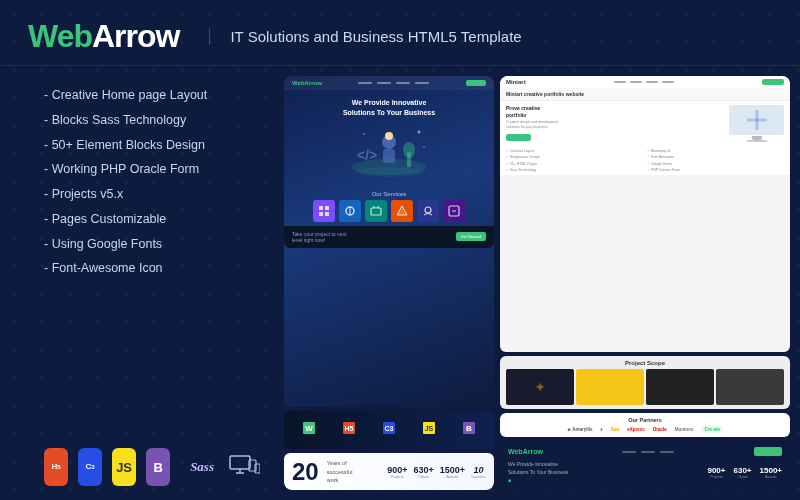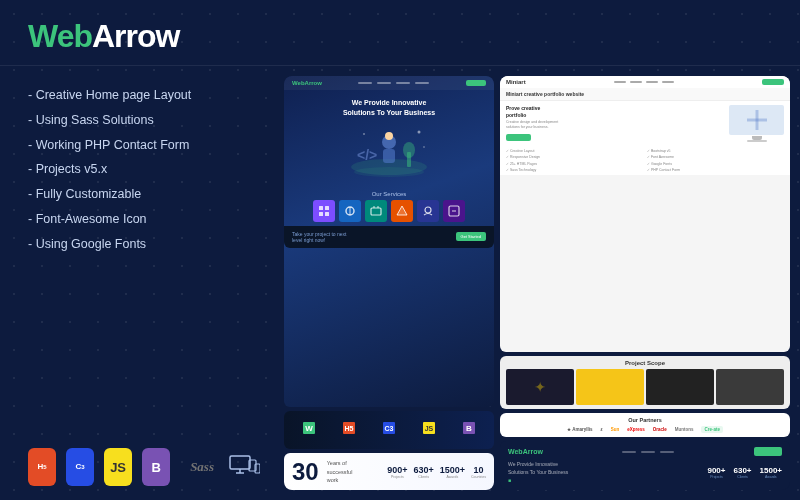--- a/index.html
+++ b/index.html
@@ -60,21 +60,21 @@
     
     .main {
       display: flex;
       flex: 1;
       overflow: hidden;
     }
 
     
     .features-col {
       width: 280px;
-      padding: 20px 20px 10px 28px;
+      padding: 20px 20px 10px 44px;
       flex-shrink: 0;
       display: flex;
       flex-direction: column;
       justify-content: space-between;
     }
 
     .features-list {
       list-style: none;
       display: flex;
       flex-direction: column;
@@ -376,47 +376,49 @@
   </style>
 </head>
 <body>
 
 <div class="container">
 
   <div class="header">
     <div class="logo">
       <span class="logo-web">Web</span><span class="logo-arrow">Arrow</span>
     </div>
+    <div class="tagline">IT Solutions and Business HTML5 Template</div>
   </div>
 
   <div class="main">
 
     <div class="features-col">
       <ul class="features-list">
         <li>- Creative Home page Layout</li>
-        <li>- Using Sass Solutions</li>
-        <li>- Working PHP Contact Form</li>
+        <li>- Blocks Sass Technology</li>
+        <li>- 50+ Element Blocks Design</li>
+        <li>- Working PHP Oracle Form</li>
         <li>- Projects v5.x</li>
-        <li>- Fully Customizable</li>
+        <li>- Pages Customizable</li>
+        <li>- Using Google Fonts</li>
         <li>- Font-Awesome Icon</li>
-        <li>- Using Google Fonts</li>
       </ul>
 
       <div class="tech-icons">
         <div class="tech-badge badge-html">
           <span style="font-size:8px; font-weight:900; display:block; line-height:1;">H</span>
           <span style="font-size:6px; font-weight:900; display:block; line-height:1;">5</span>
         </div>
         <div class="tech-badge badge-css">
           <span style="font-size:8px; font-weight:900; display:block; line-height:1;">C</span>
           <span style="font-size:6px; font-weight:900; display:block; line-height:1;">3</span>
         </div>
         <div class="tech-badge badge-js">JS</div>
         <div class="tech-badge badge-bootstrap">B</div>
-        <div class="sass-badge" style="font-size:13px; color:#737373; font-style:italic; font-weight:700; font-family:Georgia,serif; padding: 0 2px; margin-left: 8px;">
+        <div class="sass-badge" style="font-size:13px; color:#c4b5fd; font-style:italic; font-weight:700; font-family:Georgia,serif; padding: 0 2px; margin-left: 8px;">
           <span>Sass</span>
         </div>
 
         <div class="device-icon">
           <svg width="34" height="34" viewBox="0 0 34 34" fill="none">
 
             <rect x="4" y="6" width="20" height="13" rx="1.5" stroke="#aac0e8" stroke-width="1.5" fill="none"></rect>
             <line x1="14" y1="19" x2="14" y2="23" stroke="#aac0e8" stroke-width="1.5"></line>
             <line x1="10" y1="23" x2="18" y2="23" stroke="#aac0e8" stroke-width="1.5"></line>
 
@@ -548,36 +550,36 @@
           </div>
           <div style="text-align:center;">
             <svg width="14" height="14" viewBox="0 0 14 14">
                 <rect x="1" y="1" width="12" height="12" rx="1" fill="#7952b3"></rect>
                 <text x="7" y="10" text-anchor="middle" font-size="8" fill="white" font-weight="900">B</text>
               </svg>
           </div>
         </div>
 
         <div style="background:linear-gradient(90deg,#fff,#f5f7ff); border-radius:6px; padding:6px 8px; display:flex; align-items:center; gap:8px;">
-          <div style="font-size:24px; font-weight:900; color:#0d1b3e; line-height:1;">30</div>
+          <div style="font-size:24px; font-weight:900; color:#0d1b3e; line-height:1;">20</div>
           <div style="font-size:5.5px; color:#555; line-height:1.5;">Years of<br>successful<br>work</div>
           <div style="display:flex; gap:6px; flex:1; justify-content:flex-end;">
             <div style="text-align:center;">
               <div style="font-size:9px; font-weight:900; color:#0d1b3e;">900+</div>
               <div style="font-size:3.5px; color:#888;">Projects</div>
             </div>
             <div style="text-align:center;">
               <div style="font-size:9px; font-weight:900; color:#0d1b3e;">630+</div>
               <div style="font-size:3.5px; color:#888;">Clients</div>
             </div>
             <div style="text-align:center;">
               <div style="font-size:9px; font-weight:900; color:#0d1b3e;">1500+</div>
               <div style="font-size:3.5px; color:#888;">Awards</div>
             </div>
-            <div style="text-align:center;">
+            <div style="text-align:center;font-style:italic;">
               <div style="font-size:9px; font-weight:900; color:#0d1b3e;">10</div>
               <div style="font-size:3.5px; color:#888;">Countries</div>
             </div>
           </div>
         </div>
 
       </div>
 
       <div class="preview-right">
 

